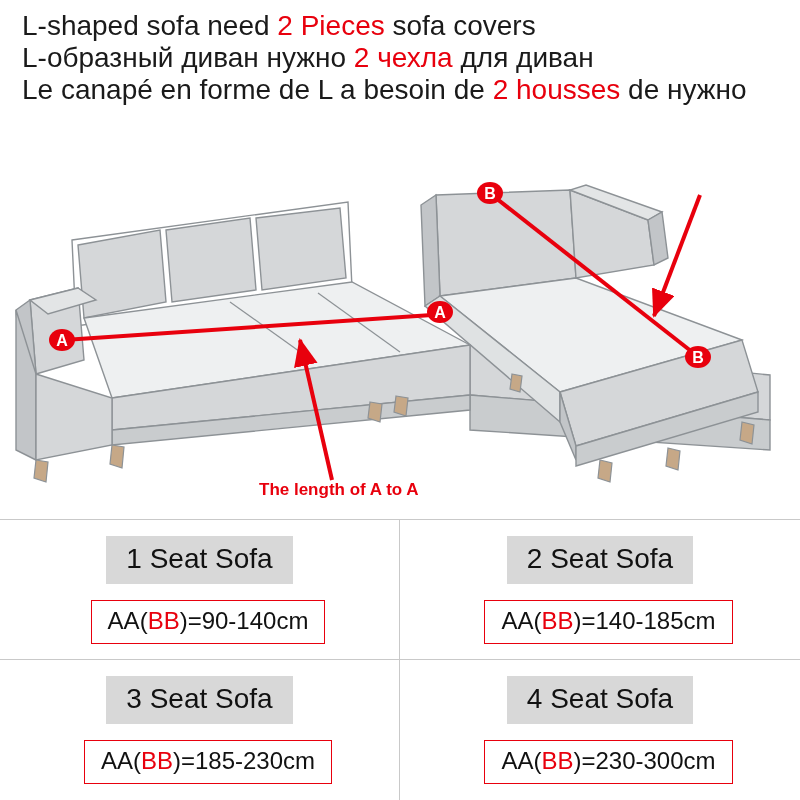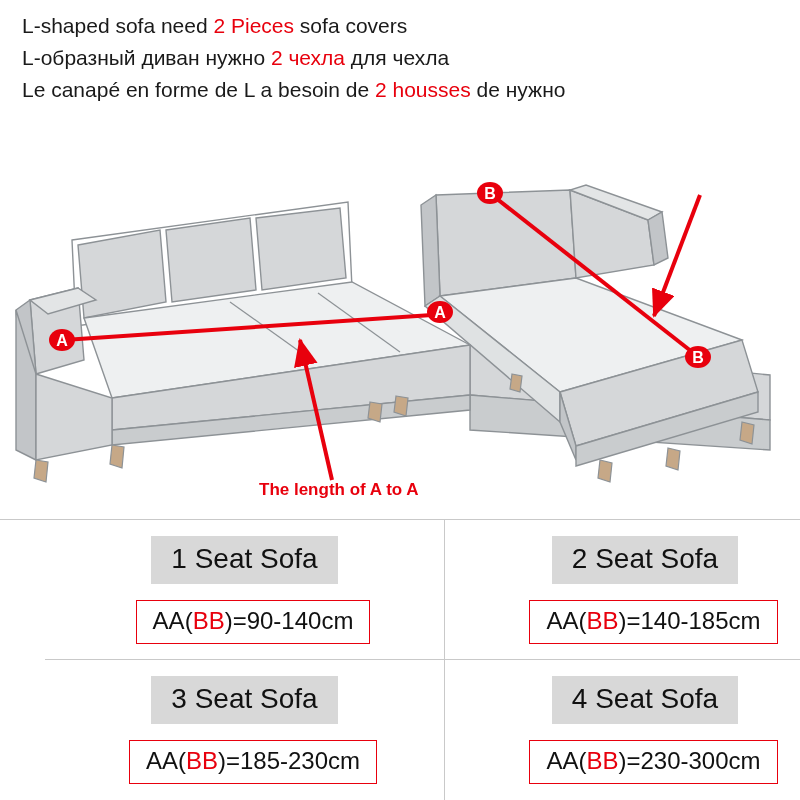--- a/index.html
+++ b/index.html
@@ -22,21 +22,21 @@
   }
 
   
   .headlines {
     position: absolute;
     left: 22px;
     top: 10px;
     width: 760px;
   }
   .headline {
-    font-size: 21px;
+    font-size: 28px;
     line-height: 32px;
     color: #1a1a1a;
     white-space: nowrap;
     letter-spacing: 0px;
   }
   .hl-red {
     color: #e8000d;
   }
 
   
@@ -53,21 +53,20 @@
 
   
   .size-table {
     position: absolute;
     left: 0;
     top: 519px;
     width: 800px;
     height: 281px;
     border-top: 1.5px solid #c9c9c9;
     box-sizing: border-box;
-    padding-left: 45px;
   }
   .size-row {
     display: flex;
     width: 800px;
     height: 140px;
     box-sizing: border-box;
   }
   .size-row.top {
     border-bottom: 1.5px solid #c9c9c9;
   }
@@ -122,21 +121,21 @@
 </head>
 <body>
 
 <div class="page">
 
   <div class="headlines">
     <div class="headline">
       <span>L-shaped sofa need </span><span class="hl-red">2 Pieces</span><span> sofa covers</span>
     </div>
     <div class="headline">
-      <span>L-образный диван нужно </span><span class="hl-red">2 чехла</span><span> для чехла</span>
+      <span>L-образный диван нужно </span><span class="hl-red">2 чехла</span><span> для диван</span>
     </div>
     <div class="headline">
       <span>Le canapé en forme de L a besoin de </span><span class="hl-red">2 housses</span><span> de нужно</span>
     </div>
   </div>
 
   <div class="illus">
     <svg width="800" height="355" viewBox="0 0 800 355" xmlns="http://www.w3.org/2000/svg">
       <defs>
         <marker id="arrowRed" markerWidth="8" markerHeight="8" refX="6.5" refY="3" orient="auto">

